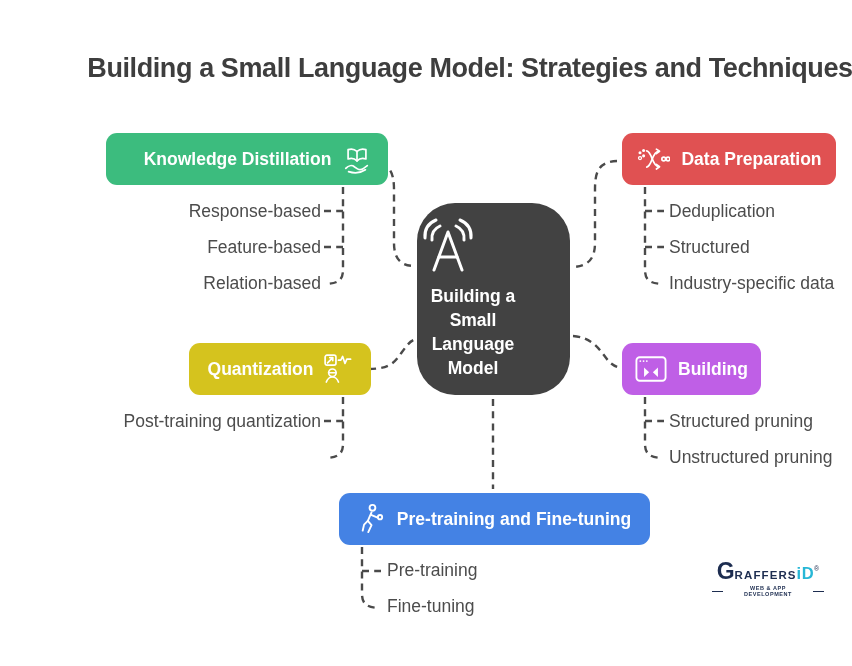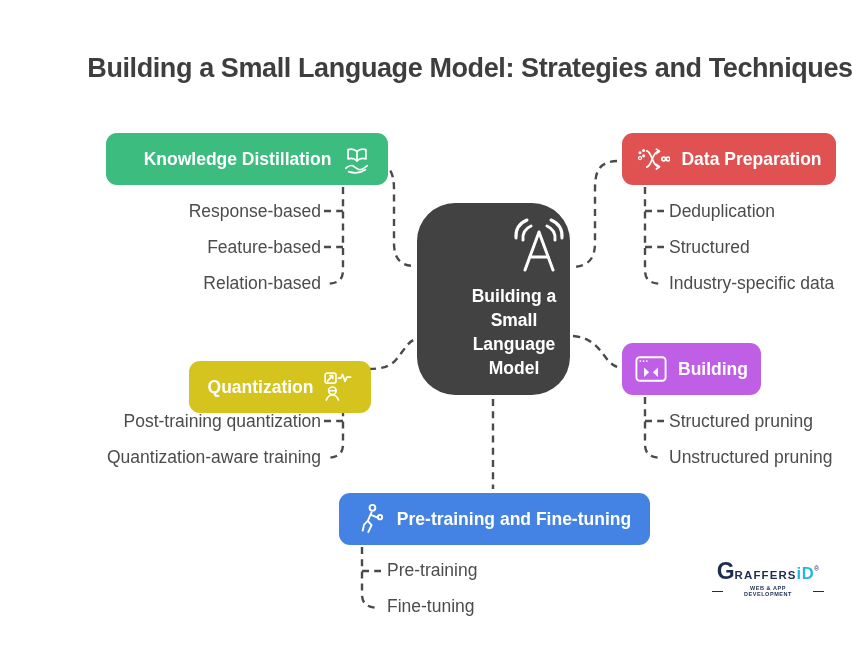--- a/index.html
+++ b/index.html
@@ -7,21 +7,21 @@
           font-family:"Liberation Sans",sans-serif;margin-left:44px;}
   .title{position:absolute;top:53px;left:0;width:100%;text-align:center;
          font-size:27px;font-weight:bold;color:#3E3E3E;letter-spacing:-0.4px;}
   svg.wires{position:absolute;left:0;top:0;}
   .wires path{fill:none;stroke:#4A4A4A;stroke-width:2.4;stroke-dasharray:7 5.2;stroke-linejoin:round;}
   .node{position:absolute;height:52px;border-radius:11px;display:flex;align-items:center;
         justify-content:center;gap:11px;color:#fff;font-weight:bold;font-size:17.5px;z-index:2;}
   .node .nlabel{white-space:nowrap;}
   .node .icon{display:flex;align-items:center;}
   .center-node{position:absolute;left:373px;top:203px;width:153px;height:192px;border-radius:38px;
-        display:flex;flex-direction:column;align-items:flex-end;justify-content:center;
+        display:flex;flex-direction:column;align-items:flex-start;justify-content:center;
         color:#fff;text-align:center;z-index:2;}
   .center-node .clabel{font-size:17.5px;font-weight:bold;line-height:24px;width:112px;margin-top:4px;}
   .item{position:absolute;font-size:17.5px;color:#4C4C4C;line-height:24px;white-space:nowrap;z-index:1;}
   .item.r{right:575px;text-align:right;}
   .item.l{left:625px;}
   .item.b{left:343px;}
   .logo{position:absolute;left:668px;top:560px;width:112px;text-align:center;z-index:2;}
   .logo-row{display:flex;align-items:baseline;justify-content:center;color:#1D2D50;line-height:1;}
   .lg-g{font-size:23px;font-weight:bold;}
   .lg-raffers{font-size:11.5px;font-weight:bold;letter-spacing:1.1px;}
@@ -95,21 +95,21 @@
         <path d="M22.8 21 L26.3 23.6 L22.8 26.2"></path>
         <path d="M12 24 C18 23 18 7 25 6.5"></path>
         <path d="M22.8 4 L26.3 6.4 L22.8 9"></path>
         <circle cx="31" cy="15" r="2.1"></circle>
         <circle cx="35.8" cy="15" r="2.1"></circle>
       </svg>
     </span>
     <span class="nlabel">Data Preparation</span>
   </div>
 
-  <div class="node" style="left: 145px; top: 361px; width: 182px; background-color: rgb(213, 195, 30);">
+  <div class="node" style="left: 145px; top: 343px; width: 182px; background-color: rgb(213, 195, 30);">
     <span class="nlabel">Quantization</span>
     <span class="icon">
       <svg width="28" height="30" viewBox="0 0 30 32" fill="none" stroke="#fff" stroke-width="1.8" stroke-linecap="round" stroke-linejoin="round">
         <rect x="1.2" y="1.2" width="11.6" height="10.6" rx="2"></rect>
         <path d="M3.8 9.4 L9.4 3.8 M9.4 3.8 L9.4 7 M9.4 3.8 L6.2 3.8"></path>
         <path d="M15.5 6.5 L18 6.5 L20 2.5 L22.5 10 L24.5 5.5 L28.5 5.5"></path>
         <circle cx="9" cy="20" r="4"></circle>
         <path d="M5 20 L13 20"></path>
         <path d="M2.5 30 C4 25.8 6.5 24.6 9 24.6 C11.5 24.6 14 25.8 15.5 30"></path>
       </svg>
@@ -146,21 +146,20 @@
 
   <div class="item r" style="top:199px;">Response-based</div>
   <div class="item r" style="top:235px;">Feature-based</div>
   <div class="item r" style="top:271px;">Relation-based</div>
 
   <div class="item l" style="top:199px;">Deduplication</div>
   <div class="item l" style="top:235px;">Structured</div>
   <div class="item l" style="top:271px;">Industry-specific data</div>
 
   <div class="item r" style="top:409px;">Post-training quantization</div>
-  <div class="item r" style="top:445px;">Quantization-aware training</div>
 
   <div class="item l" style="top:409px;">Structured pruning</div>
   <div class="item l" style="top:445px;">Unstructured pruning</div>
 
   <div class="item b" style="top:558px;">Pre-training</div>
   <div class="item b" style="top:594px;">Fine-tuning</div>
 
   <div class="logo">
     <div class="logo-row">
       <span class="lg-g">G</span>

